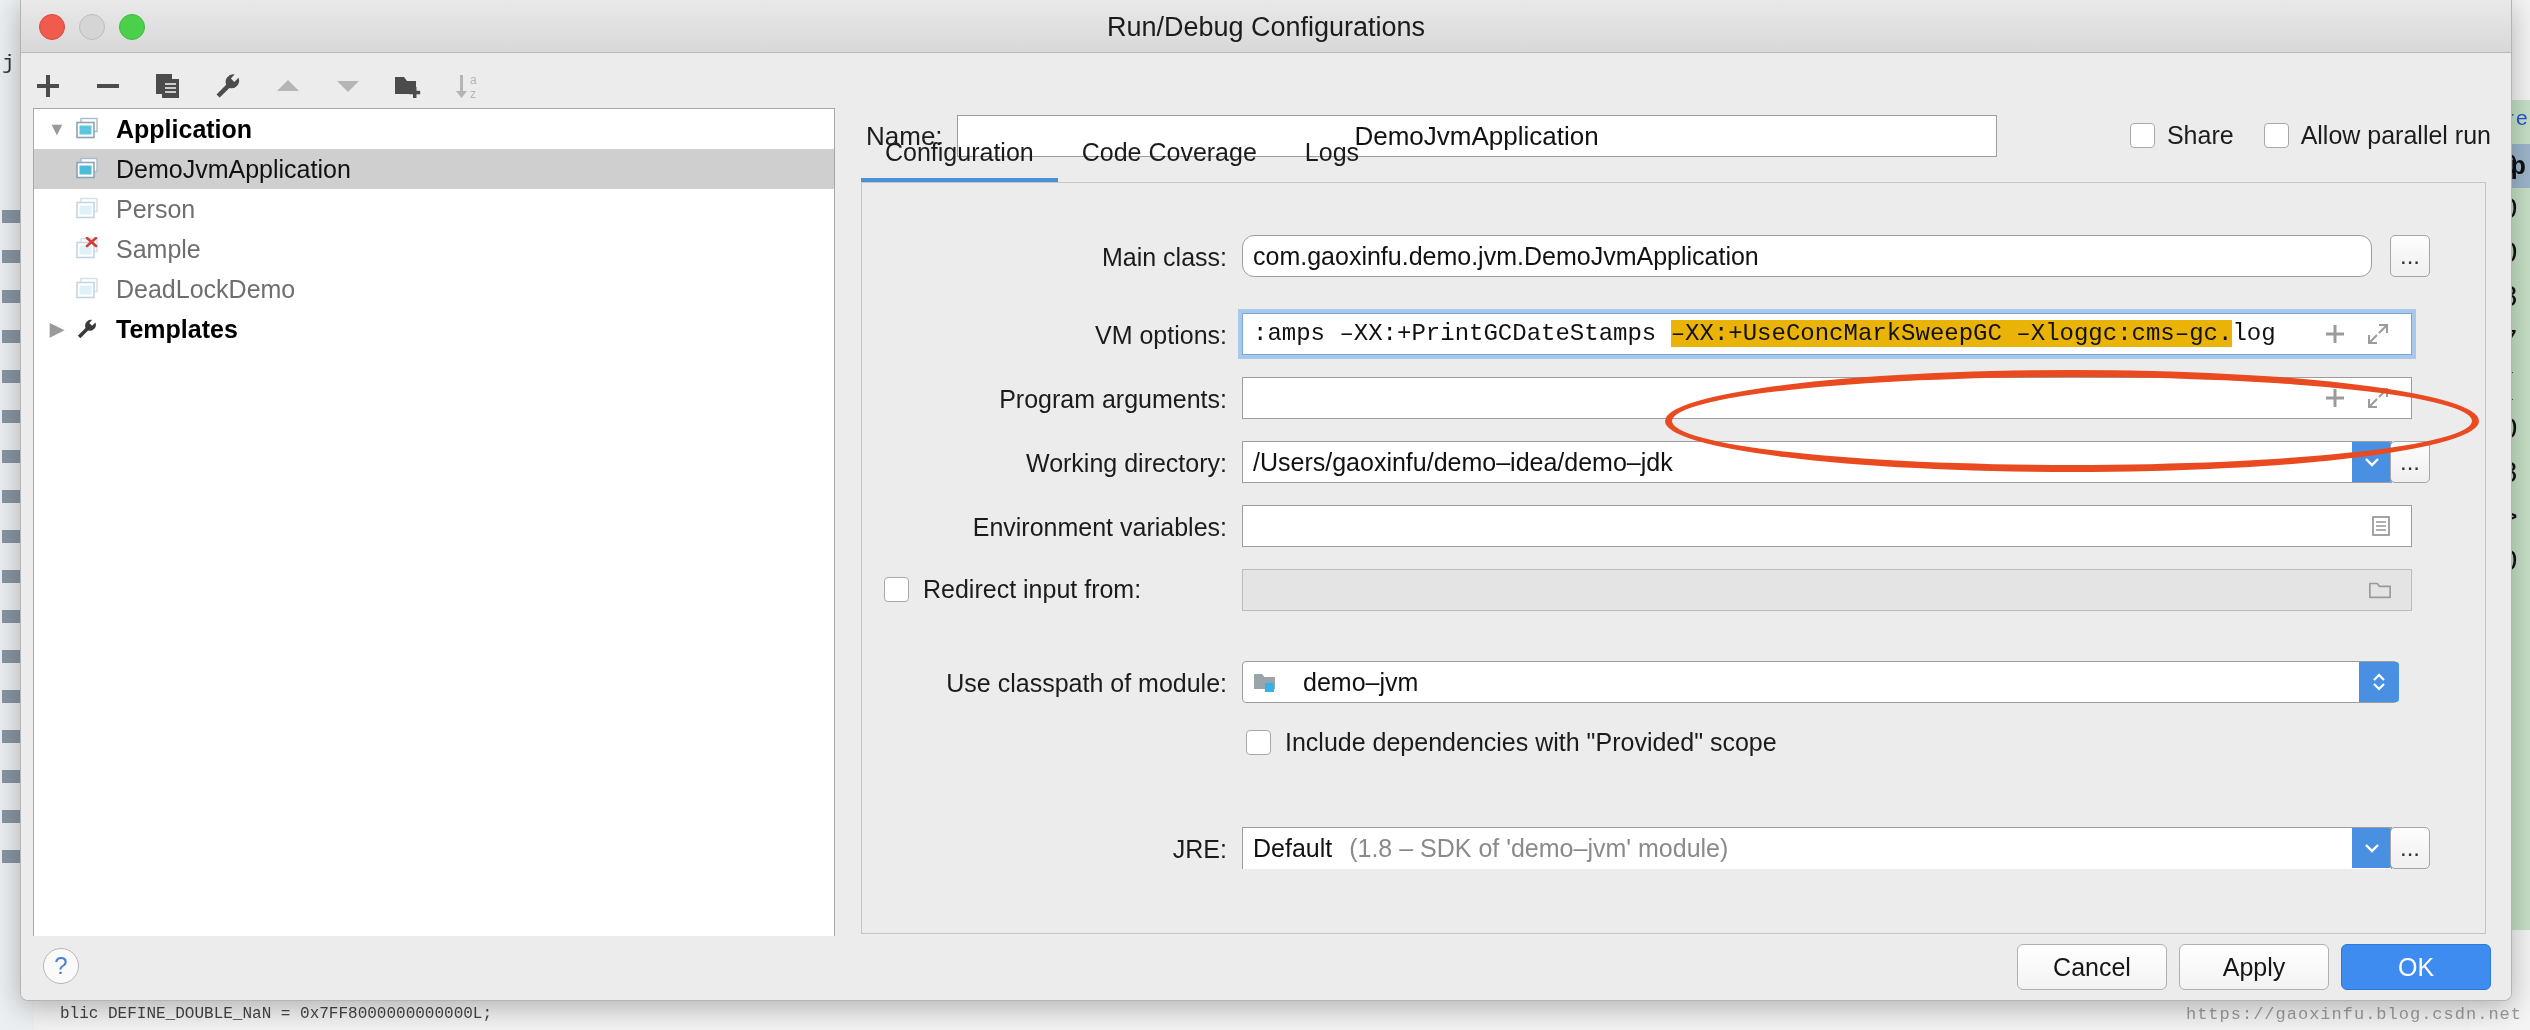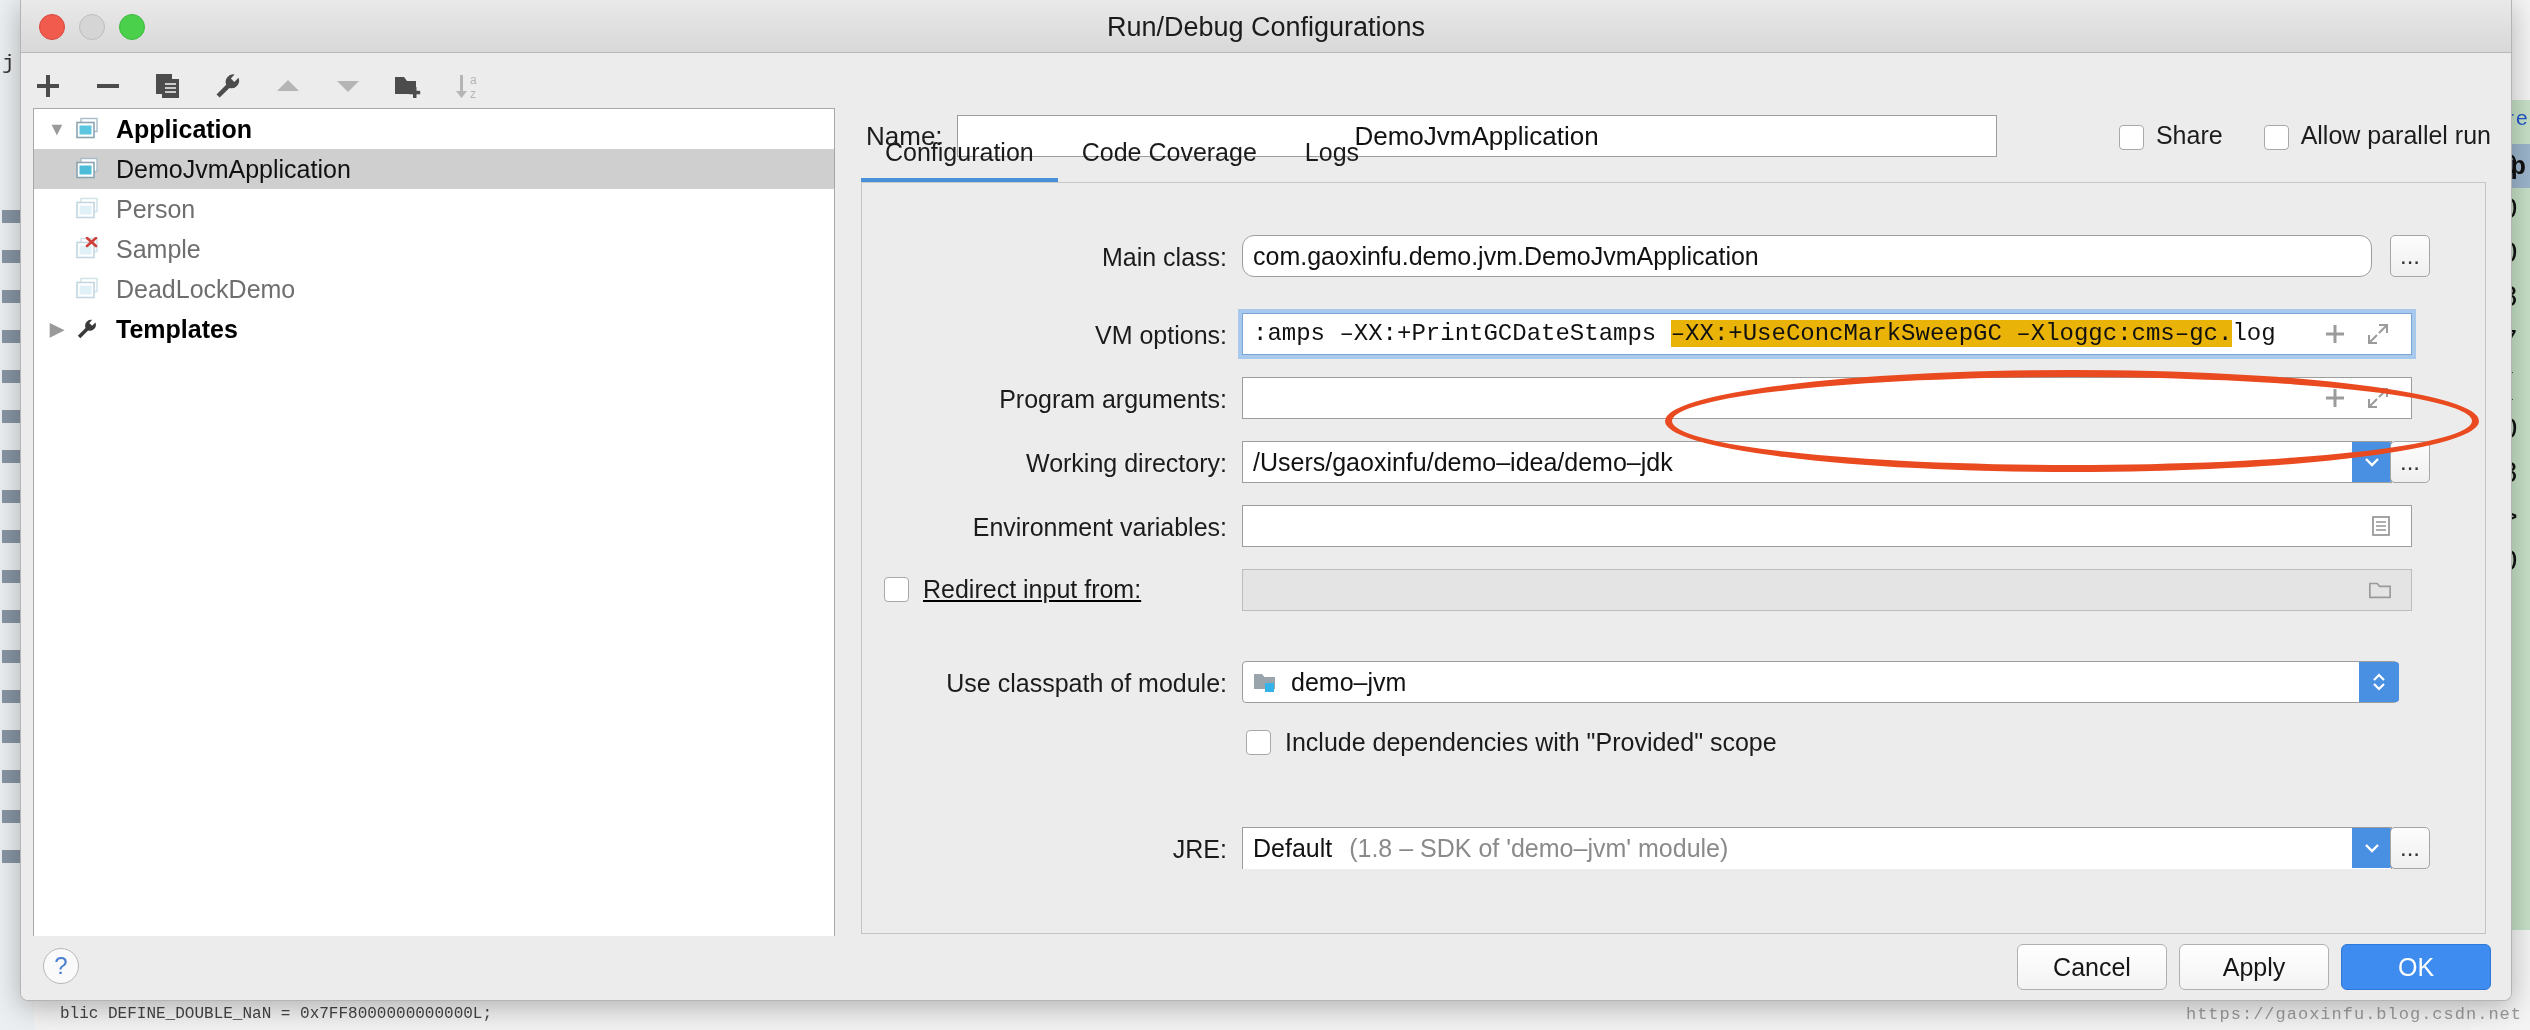--- a/index.html
+++ b/index.html
@@ -125,21 +125,21 @@
     font-size: 26px; color: #111;
     padding: 0 10px;
     box-sizing: border-box;
     line-height: 40px;
     white-space: nowrap; overflow: hidden;
   }
   .share-row {
     position: absolute; right: 20px; top: 68px;
     display: flex; align-items: center; gap: 30px;
   }
-  .cb-wrap { display: flex; align-items: flex-end; gap: 12px; margin-left: 11px; }
+  .cb-wrap { display: flex; align-items: center; gap: 12px; }
   .checkbox {
     width: 25px; height: 25px;
     background: #fff; border: 1px solid #a9a9a9; border-radius: 4px;
     box-sizing: border-box;
   }
   .cb-label { font-size: 25px; color: #1c1c1c; white-space: nowrap; }
 
   
   .tree-panel {
     position: absolute; left: 12px; top: 108px;
@@ -568,33 +568,33 @@
         <div class="field" style="left:380px; top:322px; width:1170px;"></div>
         <div class="inline-icon" style="left:1502px; top:322px; width:34px; height:42px;">
           <svg width="22" height="22" viewBox="0 0 22 22">
             <rect x="3" y="2" width="16" height="18" fill="none" stroke="currentColor" stroke-width="1.8"></rect>
             <line x1="6" y1="7" x2="16" y2="7" stroke="currentColor" stroke-width="1.6"></line>
             <line x1="6" y1="11" x2="16" y2="11" stroke="currentColor" stroke-width="1.6"></line>
             <line x1="6" y1="15" x2="16" y2="15" stroke="currentColor" stroke-width="1.6"></line>
           </svg>
         </div>
 
-        <div style="position:absolute; left:22px; top:392px; display:flex; align-items:center; gap:14px;text-decoration:underline;">
+        <div style="position:absolute; left:22px; top:392px; display:flex; align-items:center; gap:14px;">
           <span class="checkbox"></span>
           <span style="font-size:25px;color:#1b1b1b;">Redirect input from:</span>
         </div>
         <div class="field disabled" style="left:380px; top:386px; width:1170px;"></div>
         <div class="inline-icon" style="left:1500px; top:386px; width:36px; height:42px;">
           <svg width="24" height="22" viewBox="0 0 26 22">
             <path d="M2 4h8l2.5 3H24v12H2z" fill="none" stroke="currentColor" stroke-width="1.8"></path>
           </svg>
         </div>
 
         <div class="f-label" style="left:0; top:486px; width:365px;">Use classpath of module:</div>
-        <div class="field" style="left:380px; top:478px; width:1156px; display:flex; align-items:center; gap:12px; border-radius:4px;">
+        <div class="field" style="left:380px; top:478px; width:1156px; display:flex; align-items:center; gap:24px; border-radius:4px;">
           <span style="display:flex;">
             <svg width="26" height="24" viewBox="0 0 26 24">
               <path d="M1 4h8l2.5 3H22v12H1z" fill="#9aa4ab"></path>
               <rect x="12" y="13" width="9" height="9" fill="#34b3e8"></rect>
             </svg>
           </span>
           <span>demo–jvm</span>
         </div>
         <div class="combo-arrow" style="left:1497px; top:479px; height:40px;">
           <svg width="18" height="20" viewBox="0 0 18 20">

